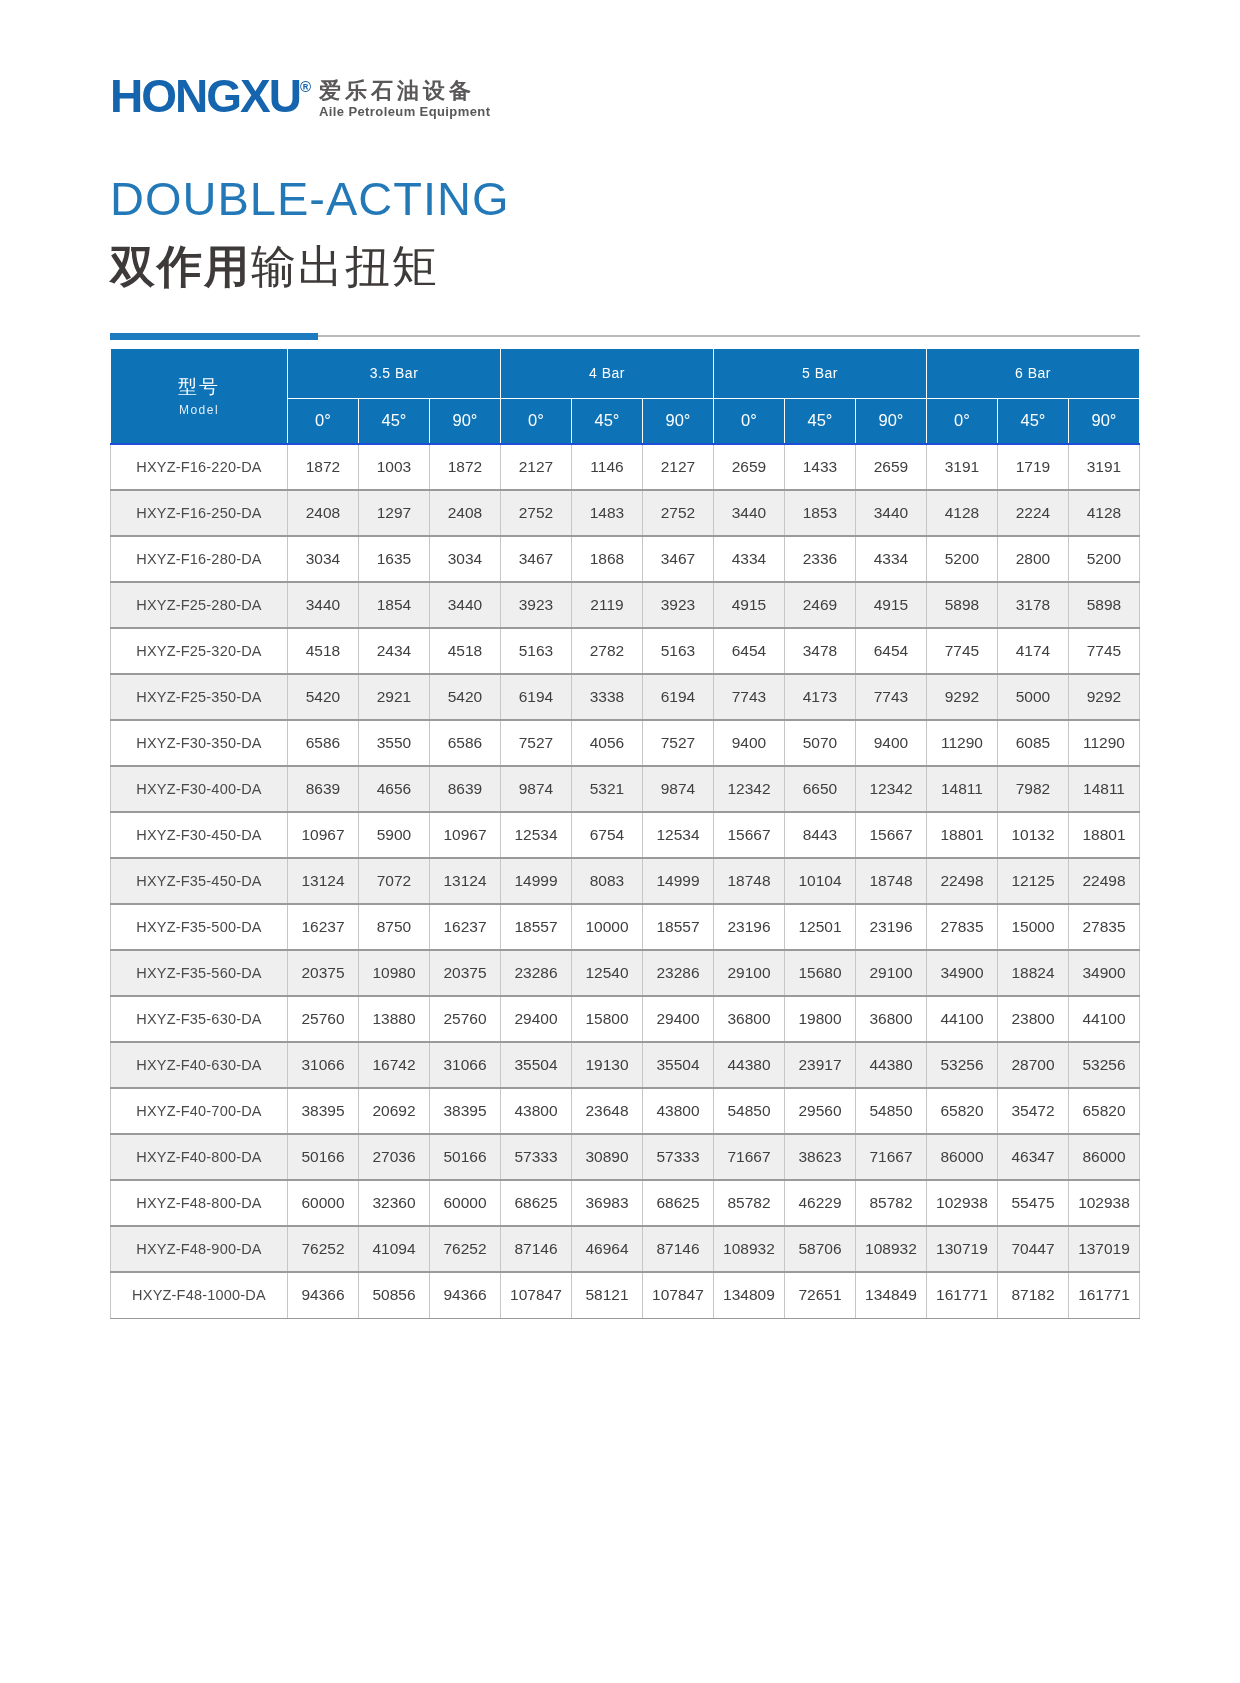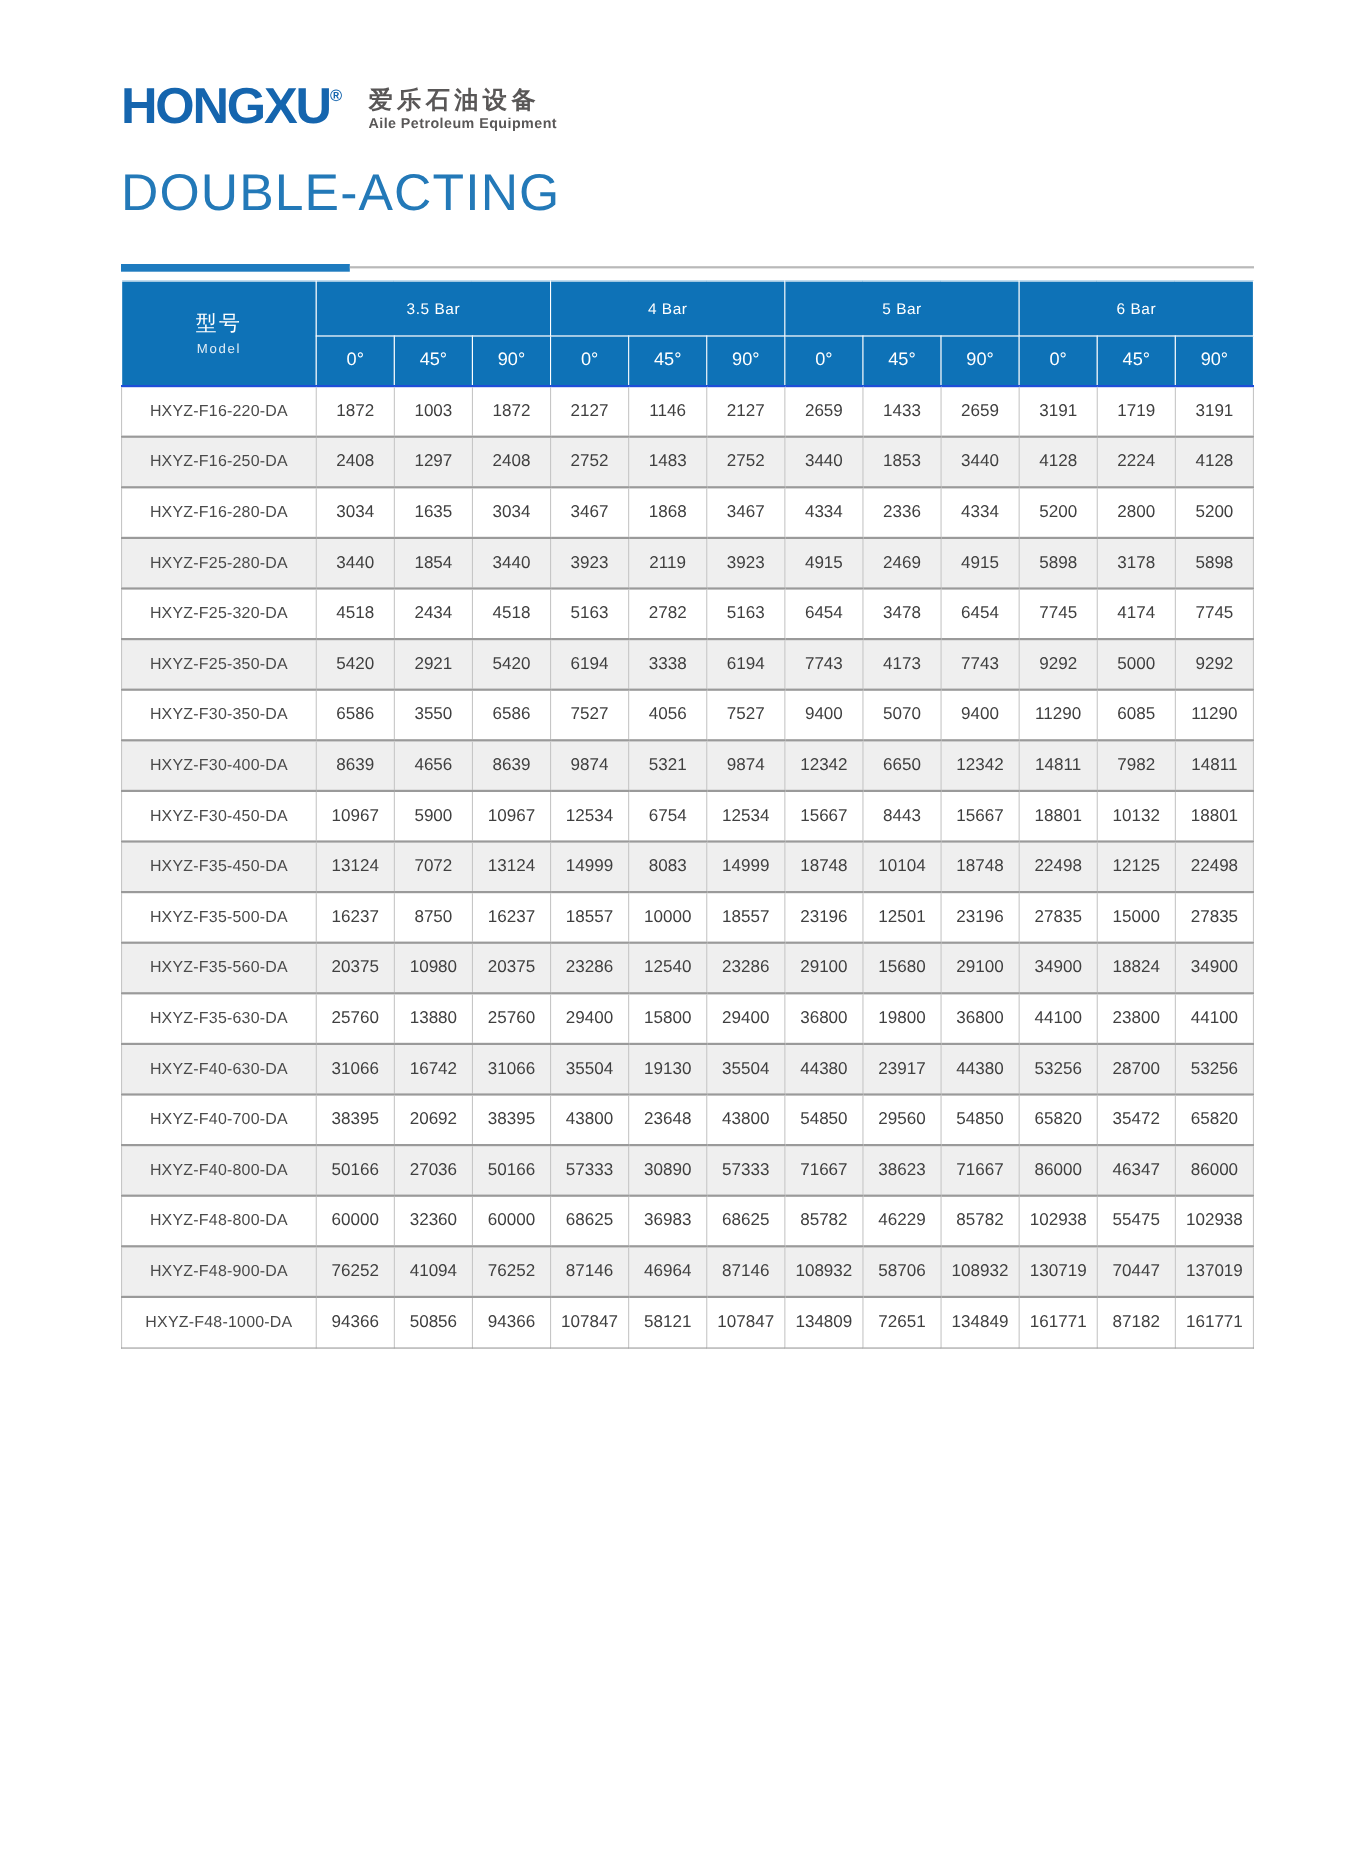--- a/index.html
+++ b/index.html
@@ -9,26 +9,26 @@
     font-family:"Liberation Sans", "DejaVu Sans", sans-serif;
     color:#3f3f3f;
     overflow:hidden;
   }
   .page { width:1240px; height:1683px; padding:73px 100px 0 110px; }
 
   
   .logo-row { display:flex; align-items:flex-start; }
   .brand { font-size:46px; font-weight:bold; color:#1565ae; letter-spacing:-2px; line-height:1; }
   .brand sup { font-size:15px; letter-spacing:0; vertical-align:super; position:relative; top:-4px; }
-  .logo-text { margin-left:24px; margin-top:6px; }
+  .logo-text { margin-left:8px; margin-top:6px; }
   .logo-cn { font-size:22px; font-weight:bold; color:#595757; letter-spacing:4px; line-height:1.1; }
   .logo-en { font-size:13px; font-weight:bold; color:#595757; letter-spacing:0.4px; margin-top:1px; }
 
   
-  .title-block { margin-top:28px; }
+  .title-block { margin-top:52px; }
   .title-en { color:#2379b8; font-size:47px; font-weight:500; letter-spacing:1px; line-height:1.2; }
   .title-cn { font-size:45px; color:#3e3a39; margin-top:9px; letter-spacing:2px; }
   .title-cn .cn-bold { font-weight:900; }
   .title-cn .cn-rest { font-weight:500; }
 
   
   .divider { margin-top:36px; display:flex; align-items:center; }
   .divider .blue-seg { width:208px; height:7px; background:#1e7bbf; }
   .divider .grey-seg { flex:1; height:2px; background:#b9b9b9; }
 
@@ -65,20 +65,23 @@
   <div class="logo-row">
     <div class="brand"><span>HONGXU</span><sup>®</sup></div>
     <div class="logo-text">
       <div class="logo-cn">爱乐石油设备</div>
       <div class="logo-en">Aile Petroleum Equipment</div>
     </div>
   </div>
 
   <div class="title-block">
     <div class="title-en">DOUBLE-ACTING</div>
+    <div class="title-cn">
+      <span class="cn-bold">双作用</span><span class="cn-rest">输出扭矩</span>
+    </div>
   </div>
 
   <div class="divider">
     <div class="blue-seg"></div>
     <div class="grey-seg"></div>
   </div>
 
 
   <table class="torque">
     <thead>

